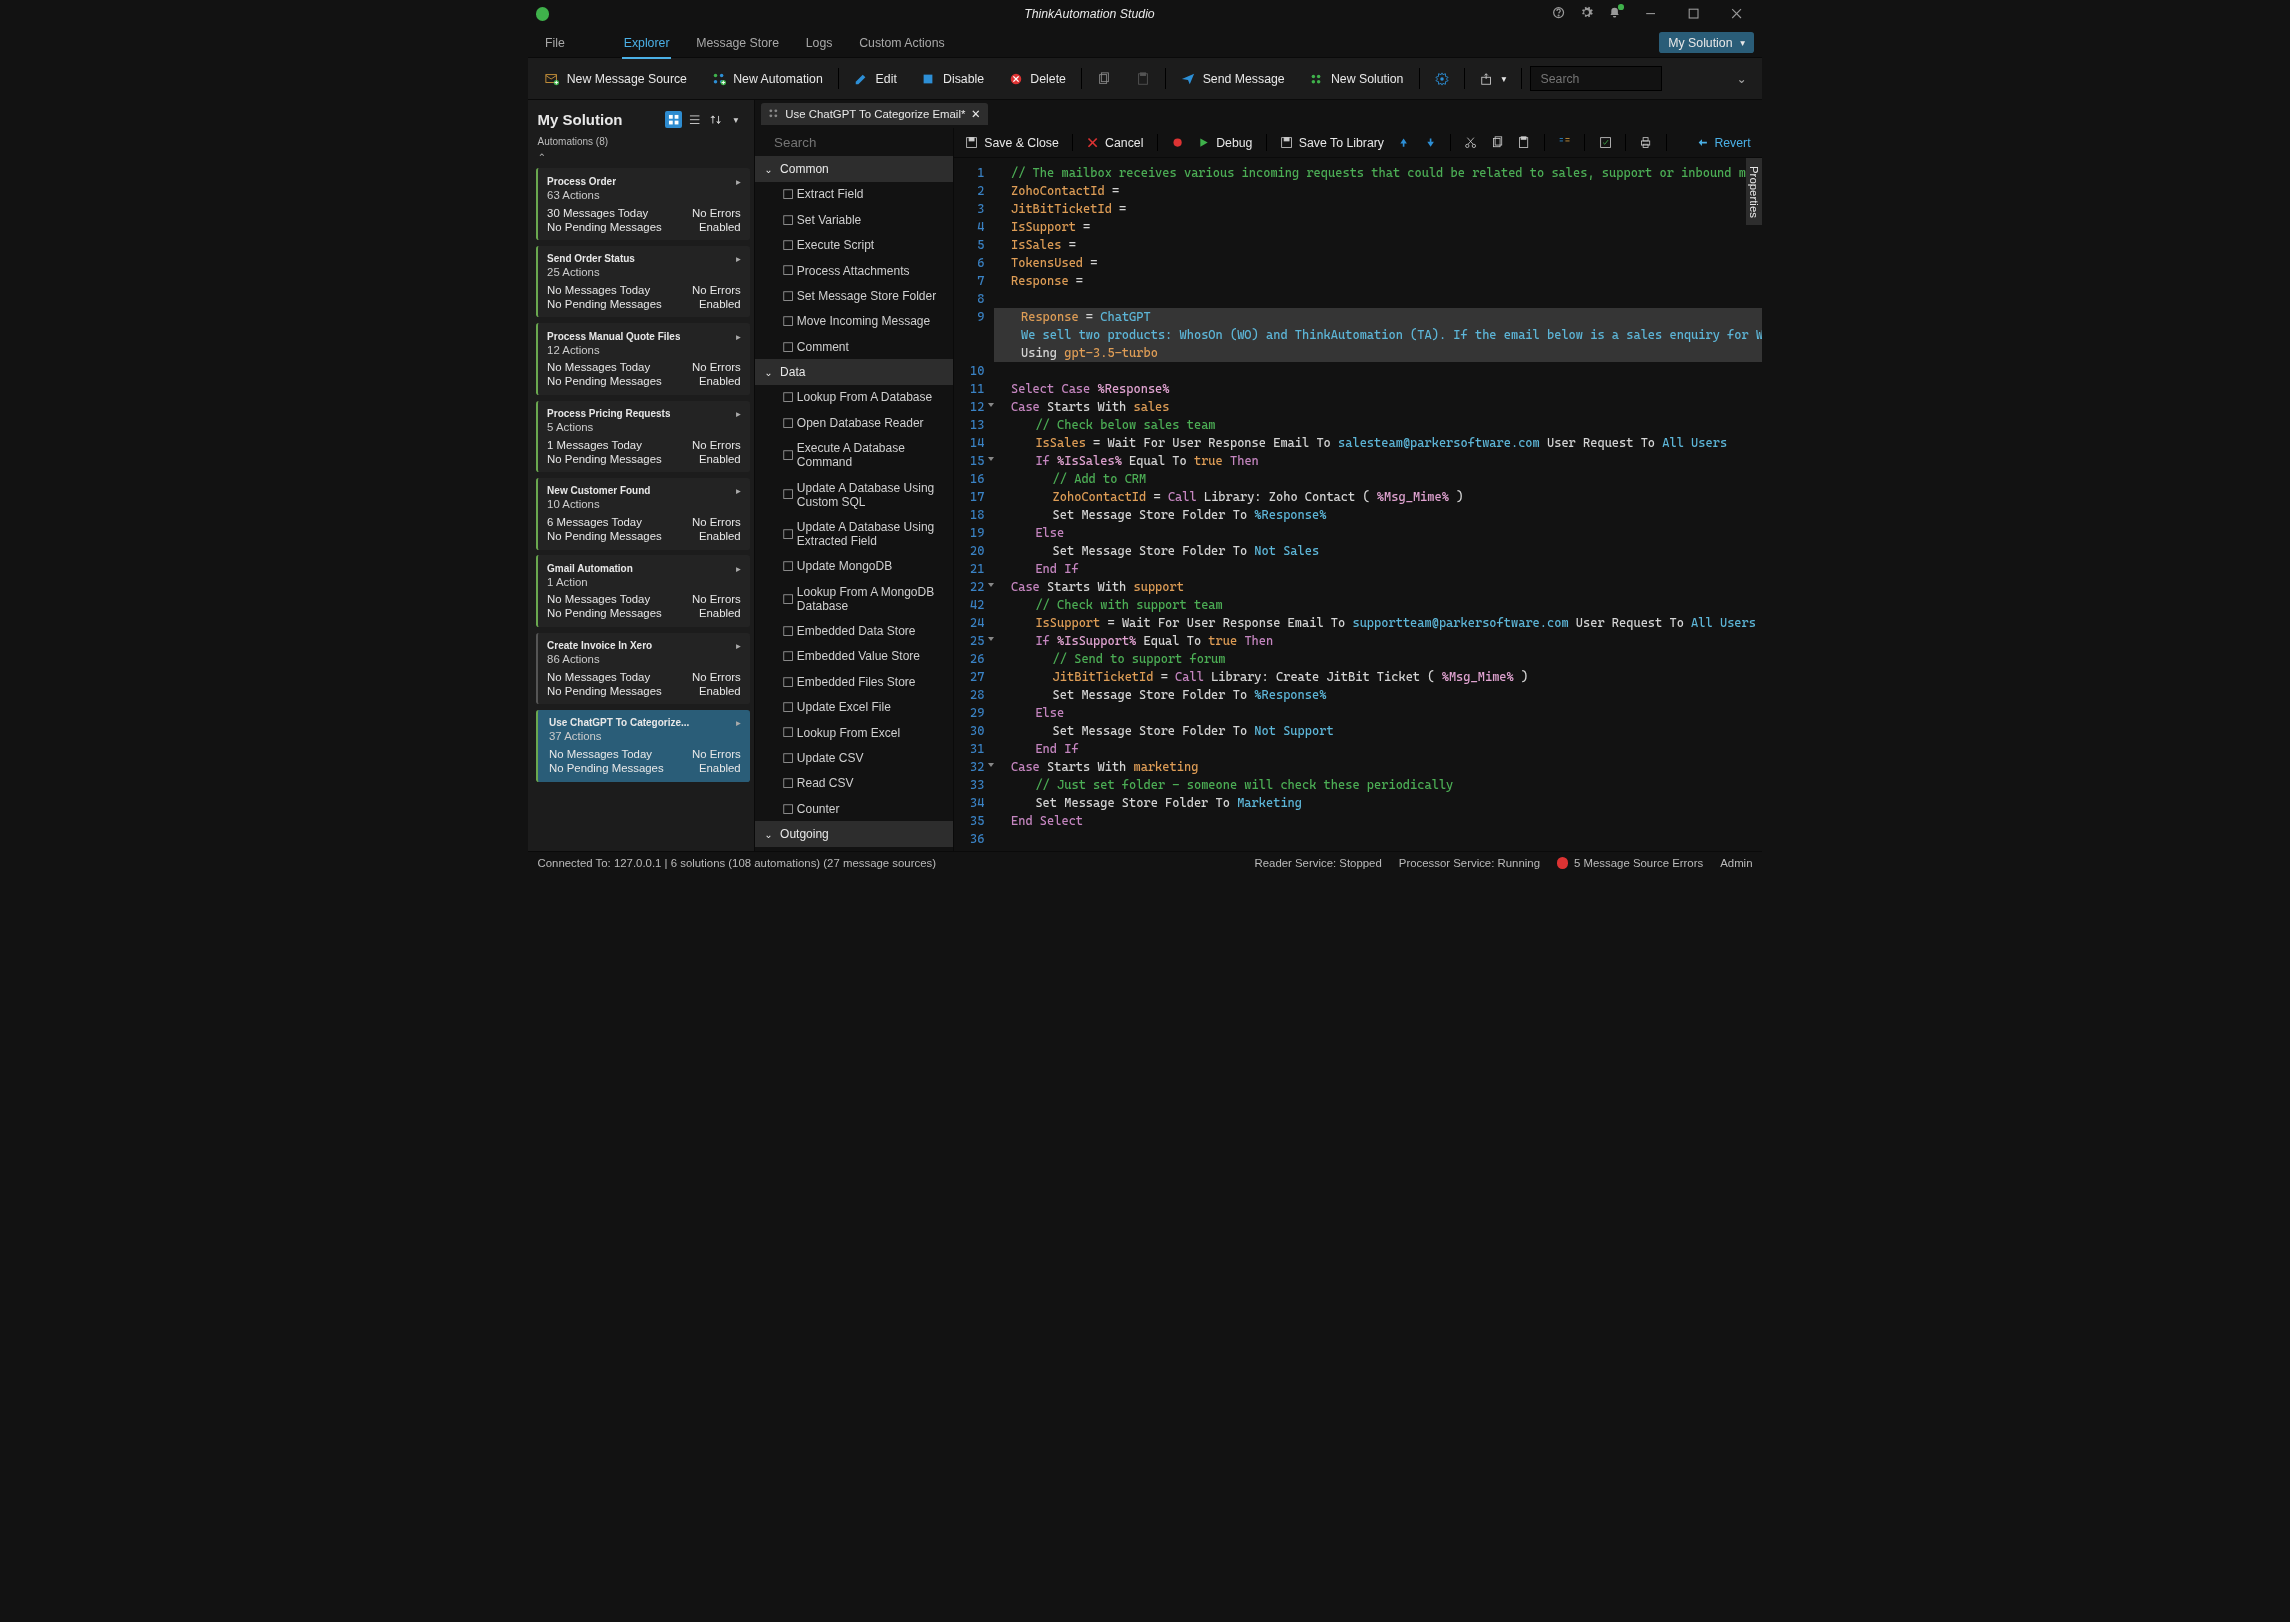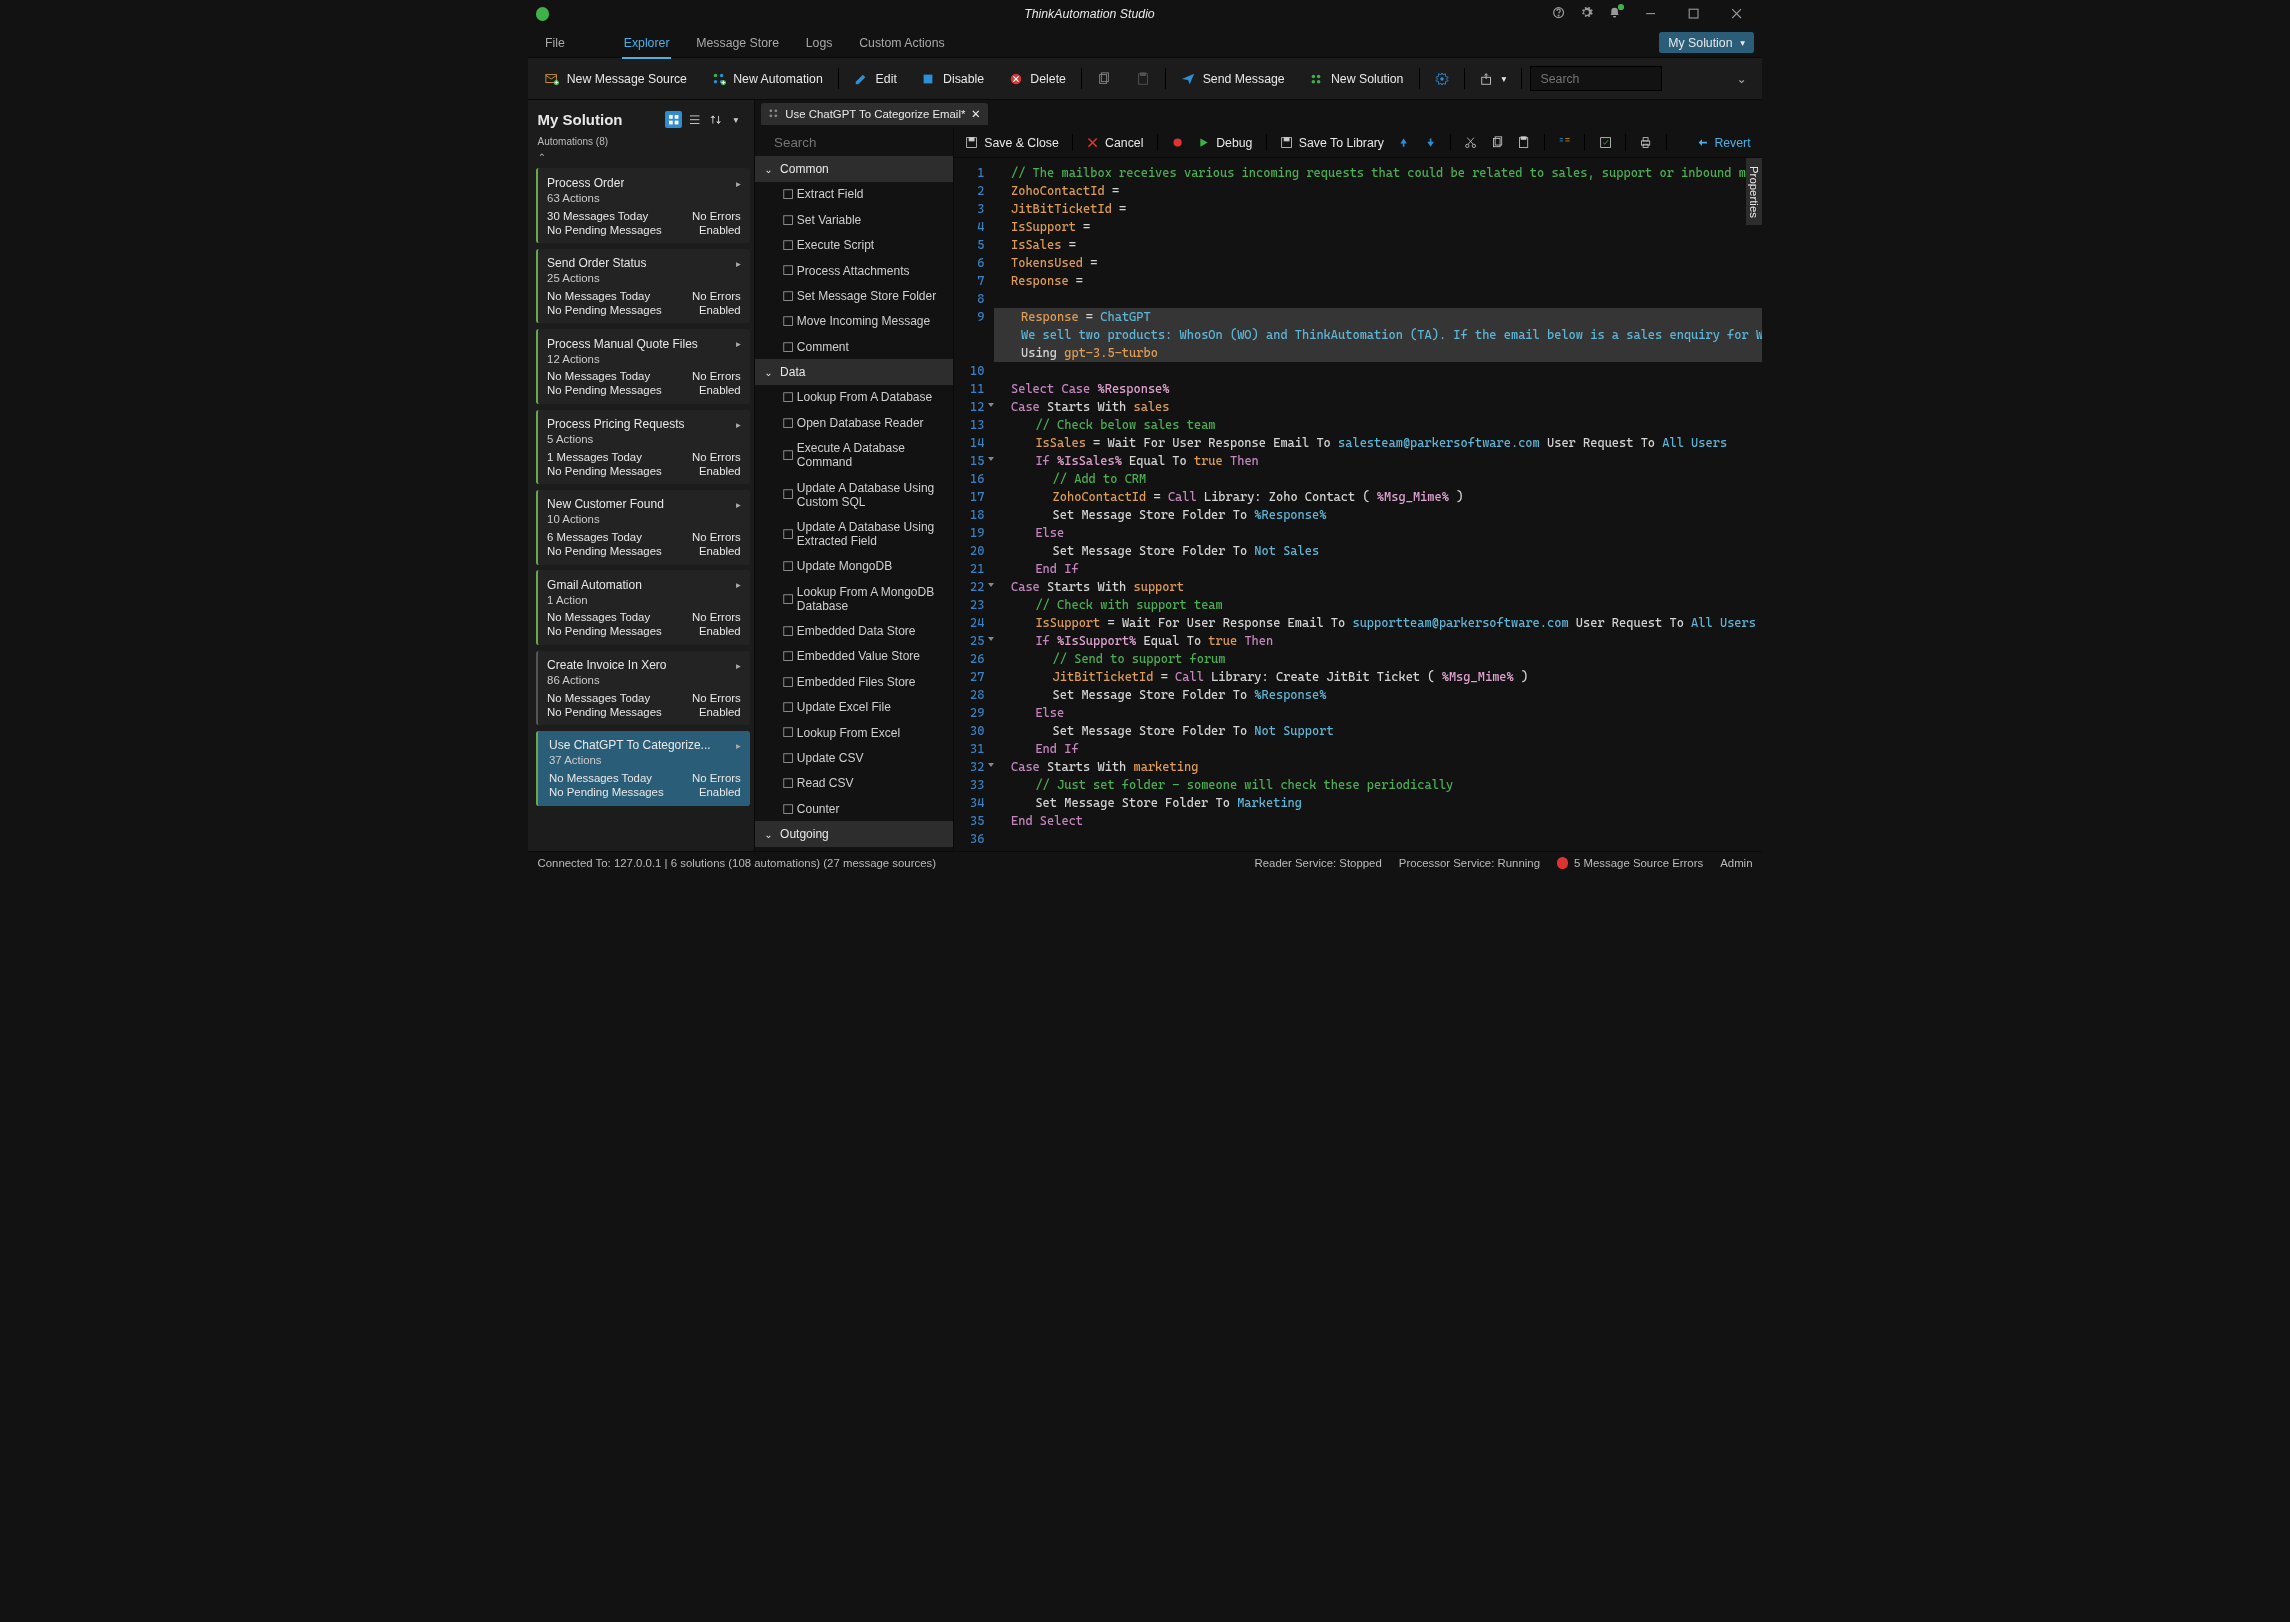--- a/index.html
+++ b/index.html
@@ -66,21 +66,21 @@
 .view-icons .vi.active { background:#2e8cd0;}
 .sidebar-sub { padding:3.8px 9.5px 3.8px 9.5px; color:#bcbcbc; font-size:10px;}
 .sidebar-chev { padding:0 9.5px 5.7px 9.5px; color:#aaa; font-size:10.4px;}
 .sidebar-list { flex:1; overflow-y:auto; padding:0 3.8px 5.7px 7.6px;}
 .sidebar-list::-webkit-scrollbar { width:5.7px; }
 .sidebar-list::-webkit-scrollbar-thumb { background:#444; border-radius:2.8px;}
 .card { background:var(--bg-panel); border-radius:2.8px; margin-bottom:5.7px; padding:7.6px 9.5px 7.6px 9.5px; position:relative; border-left:2.8px solid var(--green-accent);}
 .card.nobar { border-left:2.8px solid #555;}
 .card.selected { background:var(--bg-accent); }
 .card .title-row { display:flex; justify-content:space-between; align-items:center;}
-.card .title { font-size:12px; font-weight:400; white-space:nowrap; overflow:hidden; text-overflow:ellipsis; }
+.card .title { font-size:10px; font-weight:700; white-space:nowrap; overflow:hidden; text-overflow:ellipsis; }
 .card .arrow { font-size:9.5px; color:#aaa;}
 .card .sub { font-size:11.4px; color:#ccc; margin-top:1.9px;}
 .card .metrics { display:flex; justify-content:space-between; font-size:11.4px; margin-top:5.7px;}
 .card .metrics .col { display:flex; flex-direction:column; gap:1.9px;}
 .card .metrics .col.right { text-align:right; }
 .card .pad-inner { padding-left:1.9px;}
 
 
 .actions-panel { width:199px; background:var(--bg-darkest); display:flex; flex-direction:column; border-right:0.9px solid var(--border-dark);}
 .tab-row { height:28px; display:flex; align-items:center; padding:0 5.7px; background:var(--bg-darkest);}
@@ -755,21 +755,21 @@
               <div class="ln">13</div>
               <div class="ln">14</div>
               <div class="ln fold">15</div>
               <div class="ln">16</div>
               <div class="ln">17</div>
               <div class="ln">18</div>
               <div class="ln">19</div>
               <div class="ln">20</div>
               <div class="ln">21</div>
               <div class="ln fold">22</div>
-              <div class="ln">23</div>
+              <div class="ln">42</div>
               <div class="ln">24</div>
               <div class="ln fold">25</div>
               <div class="ln">26</div>
               <div class="ln">27</div>
               <div class="ln">28</div>
               <div class="ln">29</div>
               <div class="ln">30</div>
               <div class="ln">31</div>
               <div class="ln fold">32</div>
               <div class="ln">33</div>

